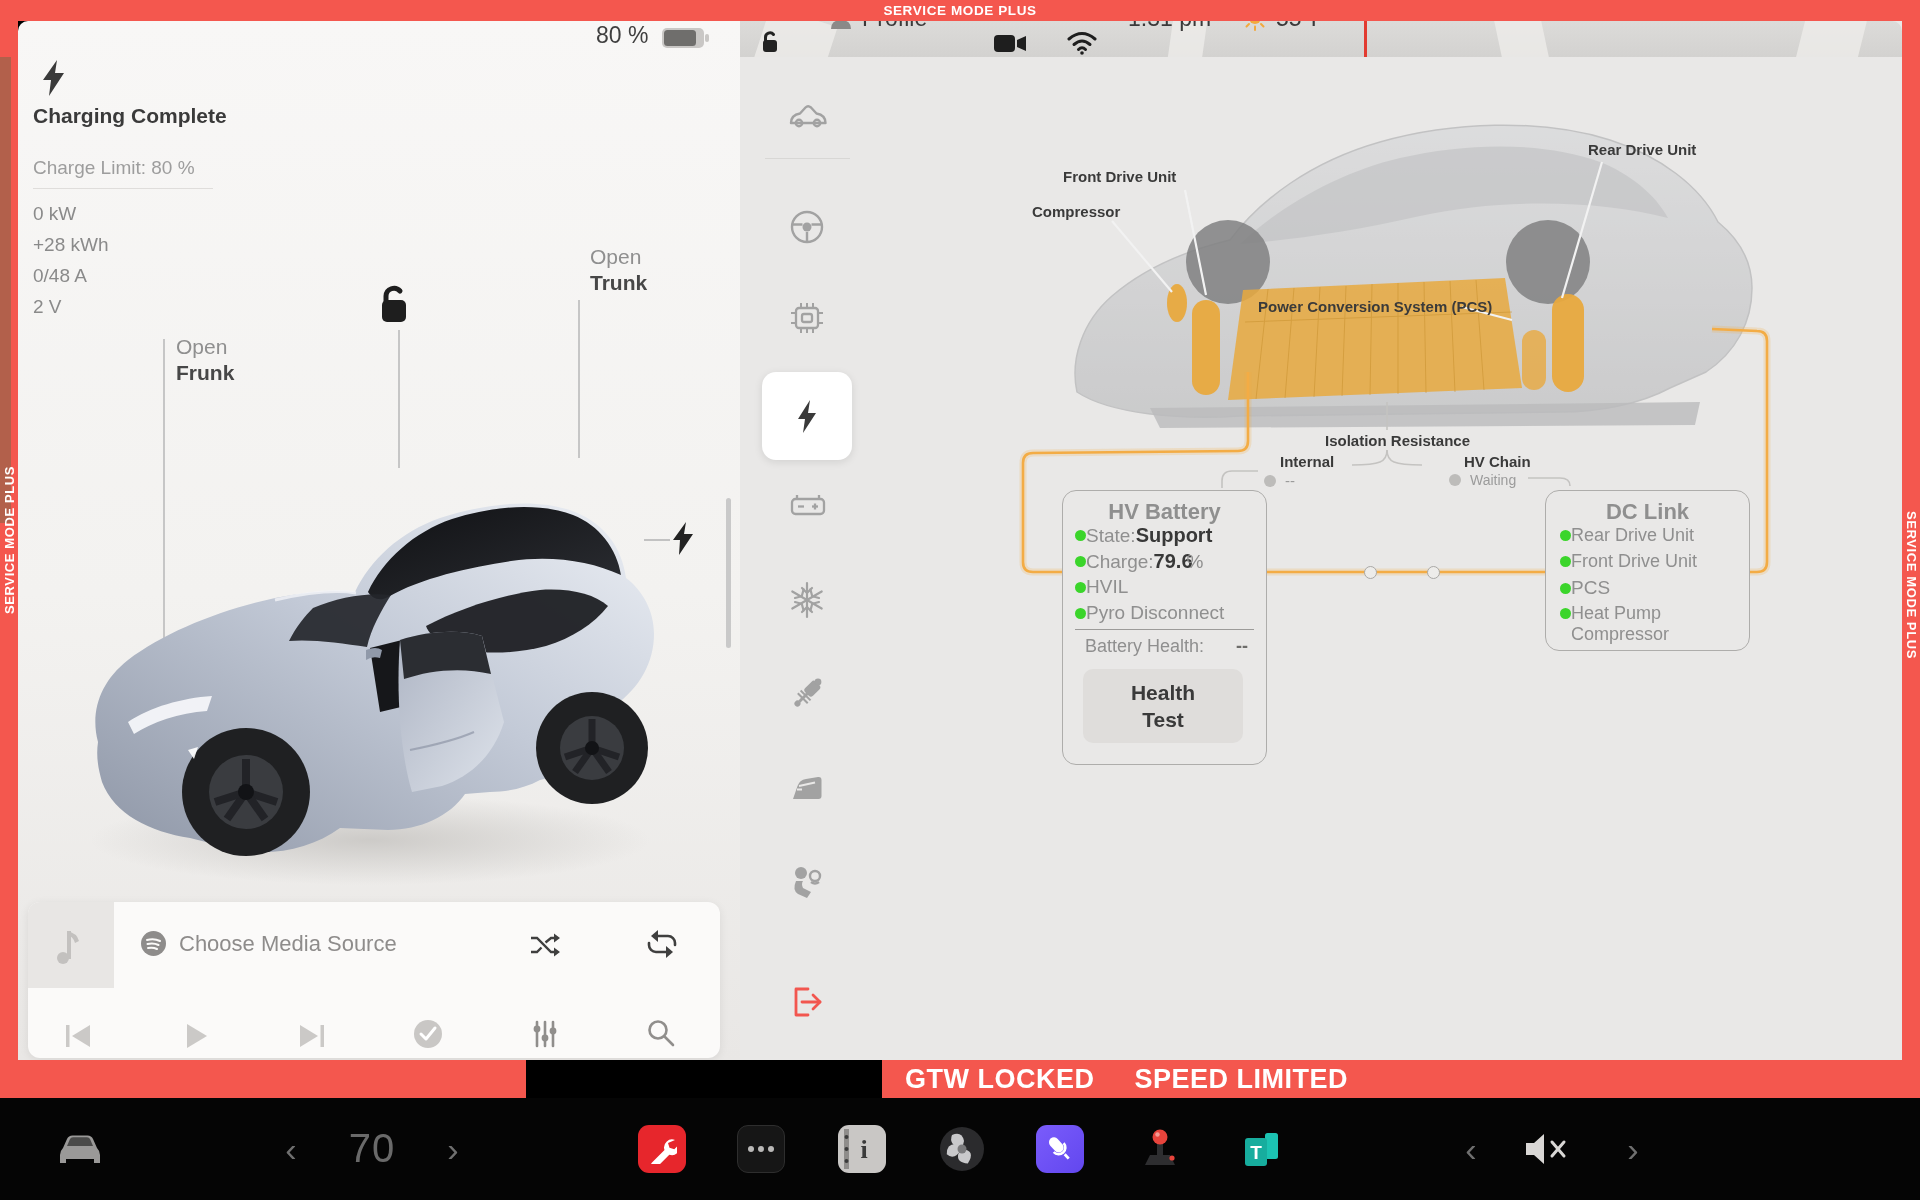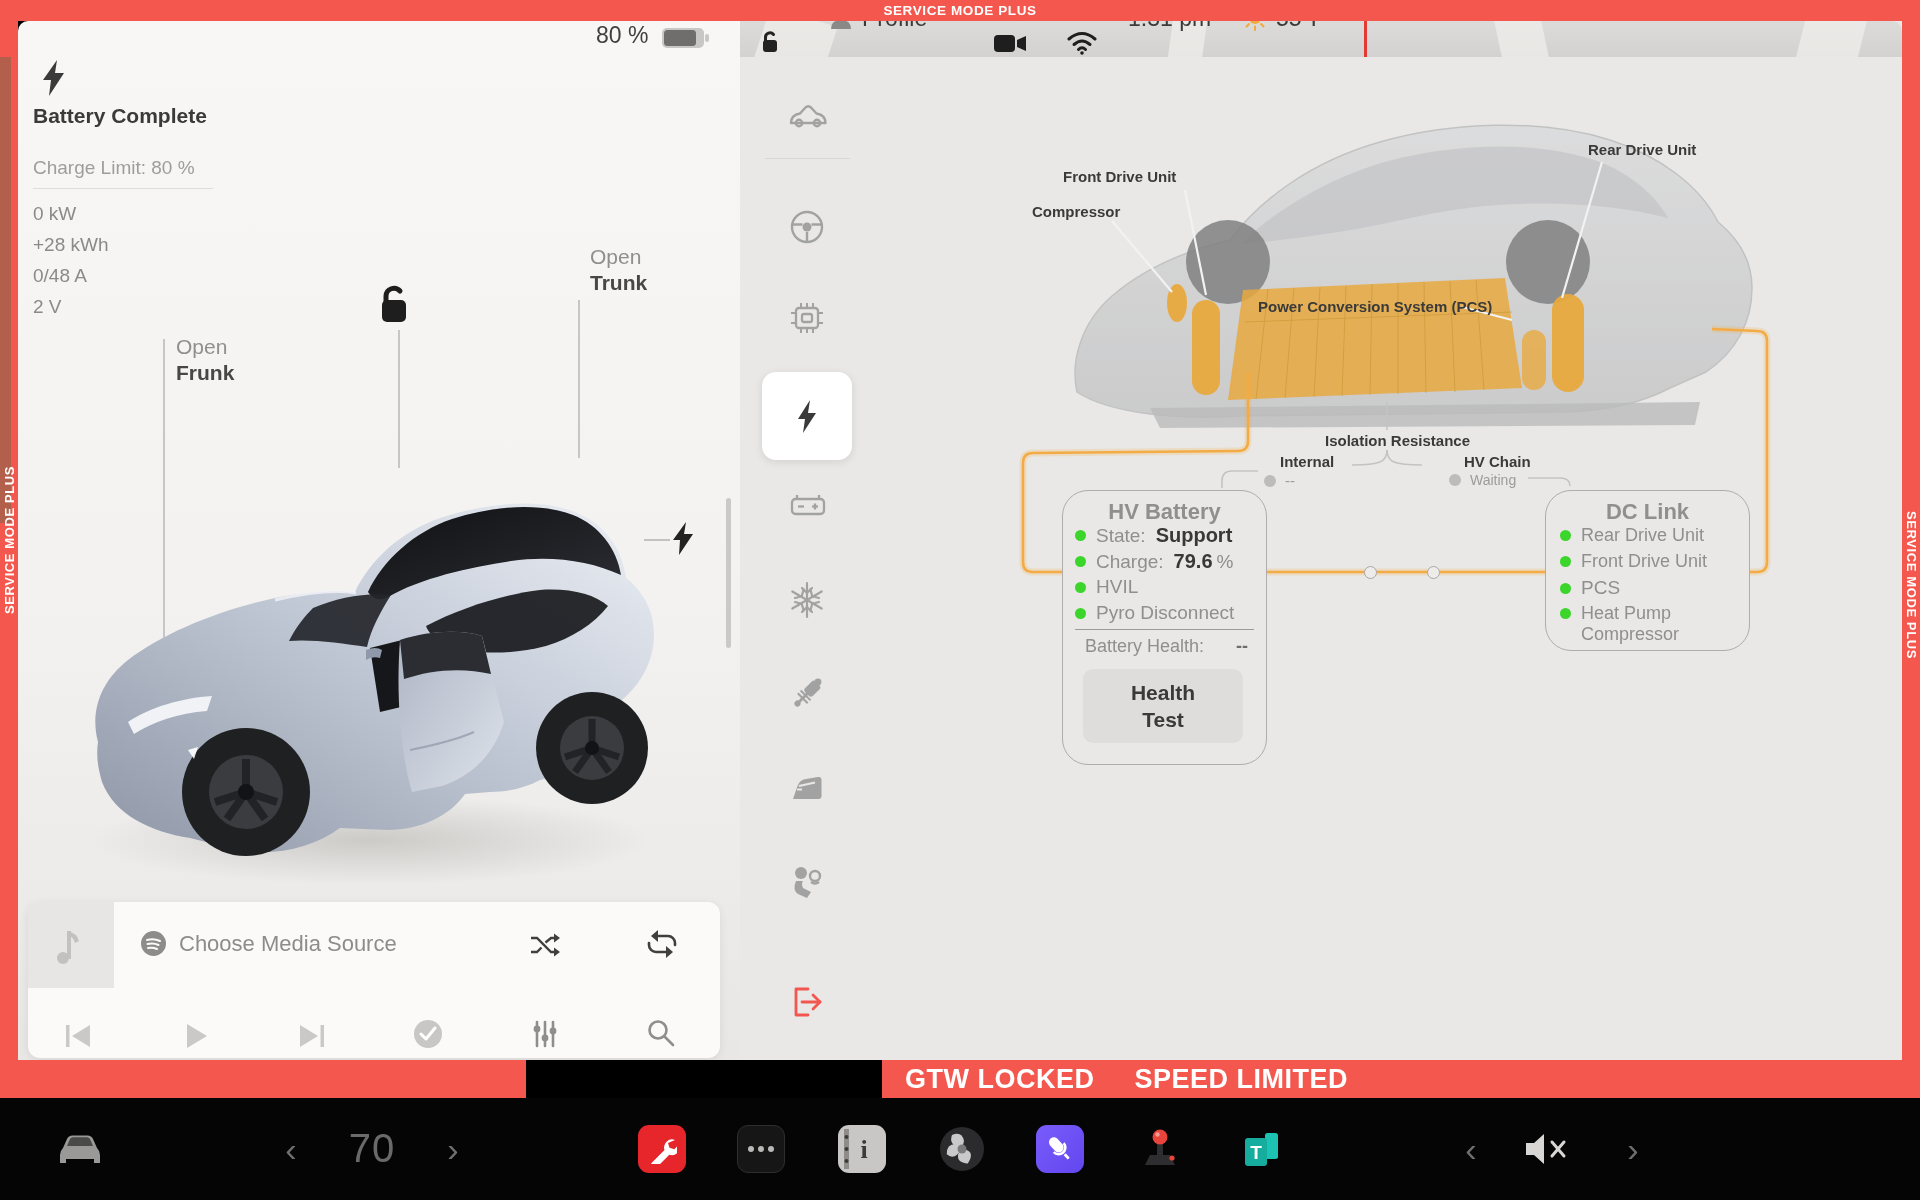--- a/index.html
+++ b/index.html
@@ -43,23 +43,23 @@
   .sb-item{position:absolute;top:0;height:36px;display:flex;align-items:center;gap:8px;color:#3A3A3A;font-size:23px;}
   
   .side-icon{position:absolute;left:787px;width:40px;height:40px;color:#A2A2A2;display:flex;align-items:center;justify-content:center;}
   .side-divider{left:765px;top:158px;width:85px;height:1px;background:#D8D7D5;}
   .side-selected{left:762px;top:372px;width:90px;height:88px;background:#FFFFFF;border-radius:14px;box-shadow:0 2px 8px rgba(0,0,0,.10);}
   
   .dlabel{font-size:15px;font-weight:bold;color:#3A3A3A;white-space:nowrap;}
   .dvalue{font-size:15px;color:#9B9B9B;}
   .dot{border-radius:50%;display:inline-block;flex:none;}
   
-  .card{position:absolute;border:1.5px solid #AEADAB;border-radius:26px;background:#E9E8E7;}
+  .card{position:absolute;border:1.5px solid #AEADAB;border-radius:14px;background:#E9E8E7;}
   .card-title{text-align:center;font-size:22px;font-weight:600;color:#8F8F8F;margin-top:8px;}
-  .crow{position:absolute;display:flex;align-items:center;gap:10px;font-size:19px;color:#8F8F8F;white-space:nowrap;}
+  .crow{position:absolute;display:flex;align-items:center;font-size:19px;color:#8F8F8F;white-space:nowrap;}
   .crow b{color:#383838;font-weight:700;font-size:20px;}
   .cbtn{position:absolute;background:#DFDDDB;border-radius:10px;display:flex;align-items:center;justify-content:center;
         text-align:center;font-size:21px;font-weight:600;color:#3A3A3A;line-height:27px;}
   .hv-divider{position:absolute;left:12px;right:12px;height:1px;background:#9C9B99;}
   .node-circle{position:absolute;width:11px;height:11px;border-radius:50%;background:#EDECEA;border:1.5px solid #A9A8A6;}
   
   .taskbar{left:0;top:1098px;width:1920px;height:102px;background:#050505;}
   .tb-item{position:absolute;display:flex;align-items:center;justify-content:center;}
   .tb-chevron{color:#6F6F6F;font-size:34px;font-weight:400;}
   .tb-temp{color:#6A6A6A;font-size:40px;letter-spacing:1px;}
@@ -75,21 +75,21 @@
   <div class="abs pct">80 %</div>
   <svg class="abs" style="left:661px;top:27px" width="50" height="22">
     <rect x="1" y="1" width="42" height="20" rx="5" fill="#C9C7C5"></rect>
     <rect x="3" y="3" width="32" height="16" rx="3.5" fill="#6F6E6C"></rect>
     <rect x="44" y="7" width="4" height="8" rx="2" fill="#C9C7C5"></rect>
   </svg>
 
   <svg class="abs" style="left:40px;top:60px" width="30" height="36">
     <polygon points="17,0 3,20 11,20 9,36 24,13 15,13" fill="#3A3A3A"></polygon>
   </svg>
-  <div class="abs charging-title">Battery Complete</div>
+  <div class="abs charging-title">Charging Complete</div>
   <div class="abs charge-limit">Charge Limit: 80 %</div>
   <div class="abs stat-divider"></div>
   <div class="abs stats">
     <div>0 kW</div>
     <div>+28 kWh</div>
     <div>0/48 A</div>
     <div>2 V</div>
   </div>
 
   <div class="abs lead-line" style="left:163px;top:339px;height:330px"></div>

